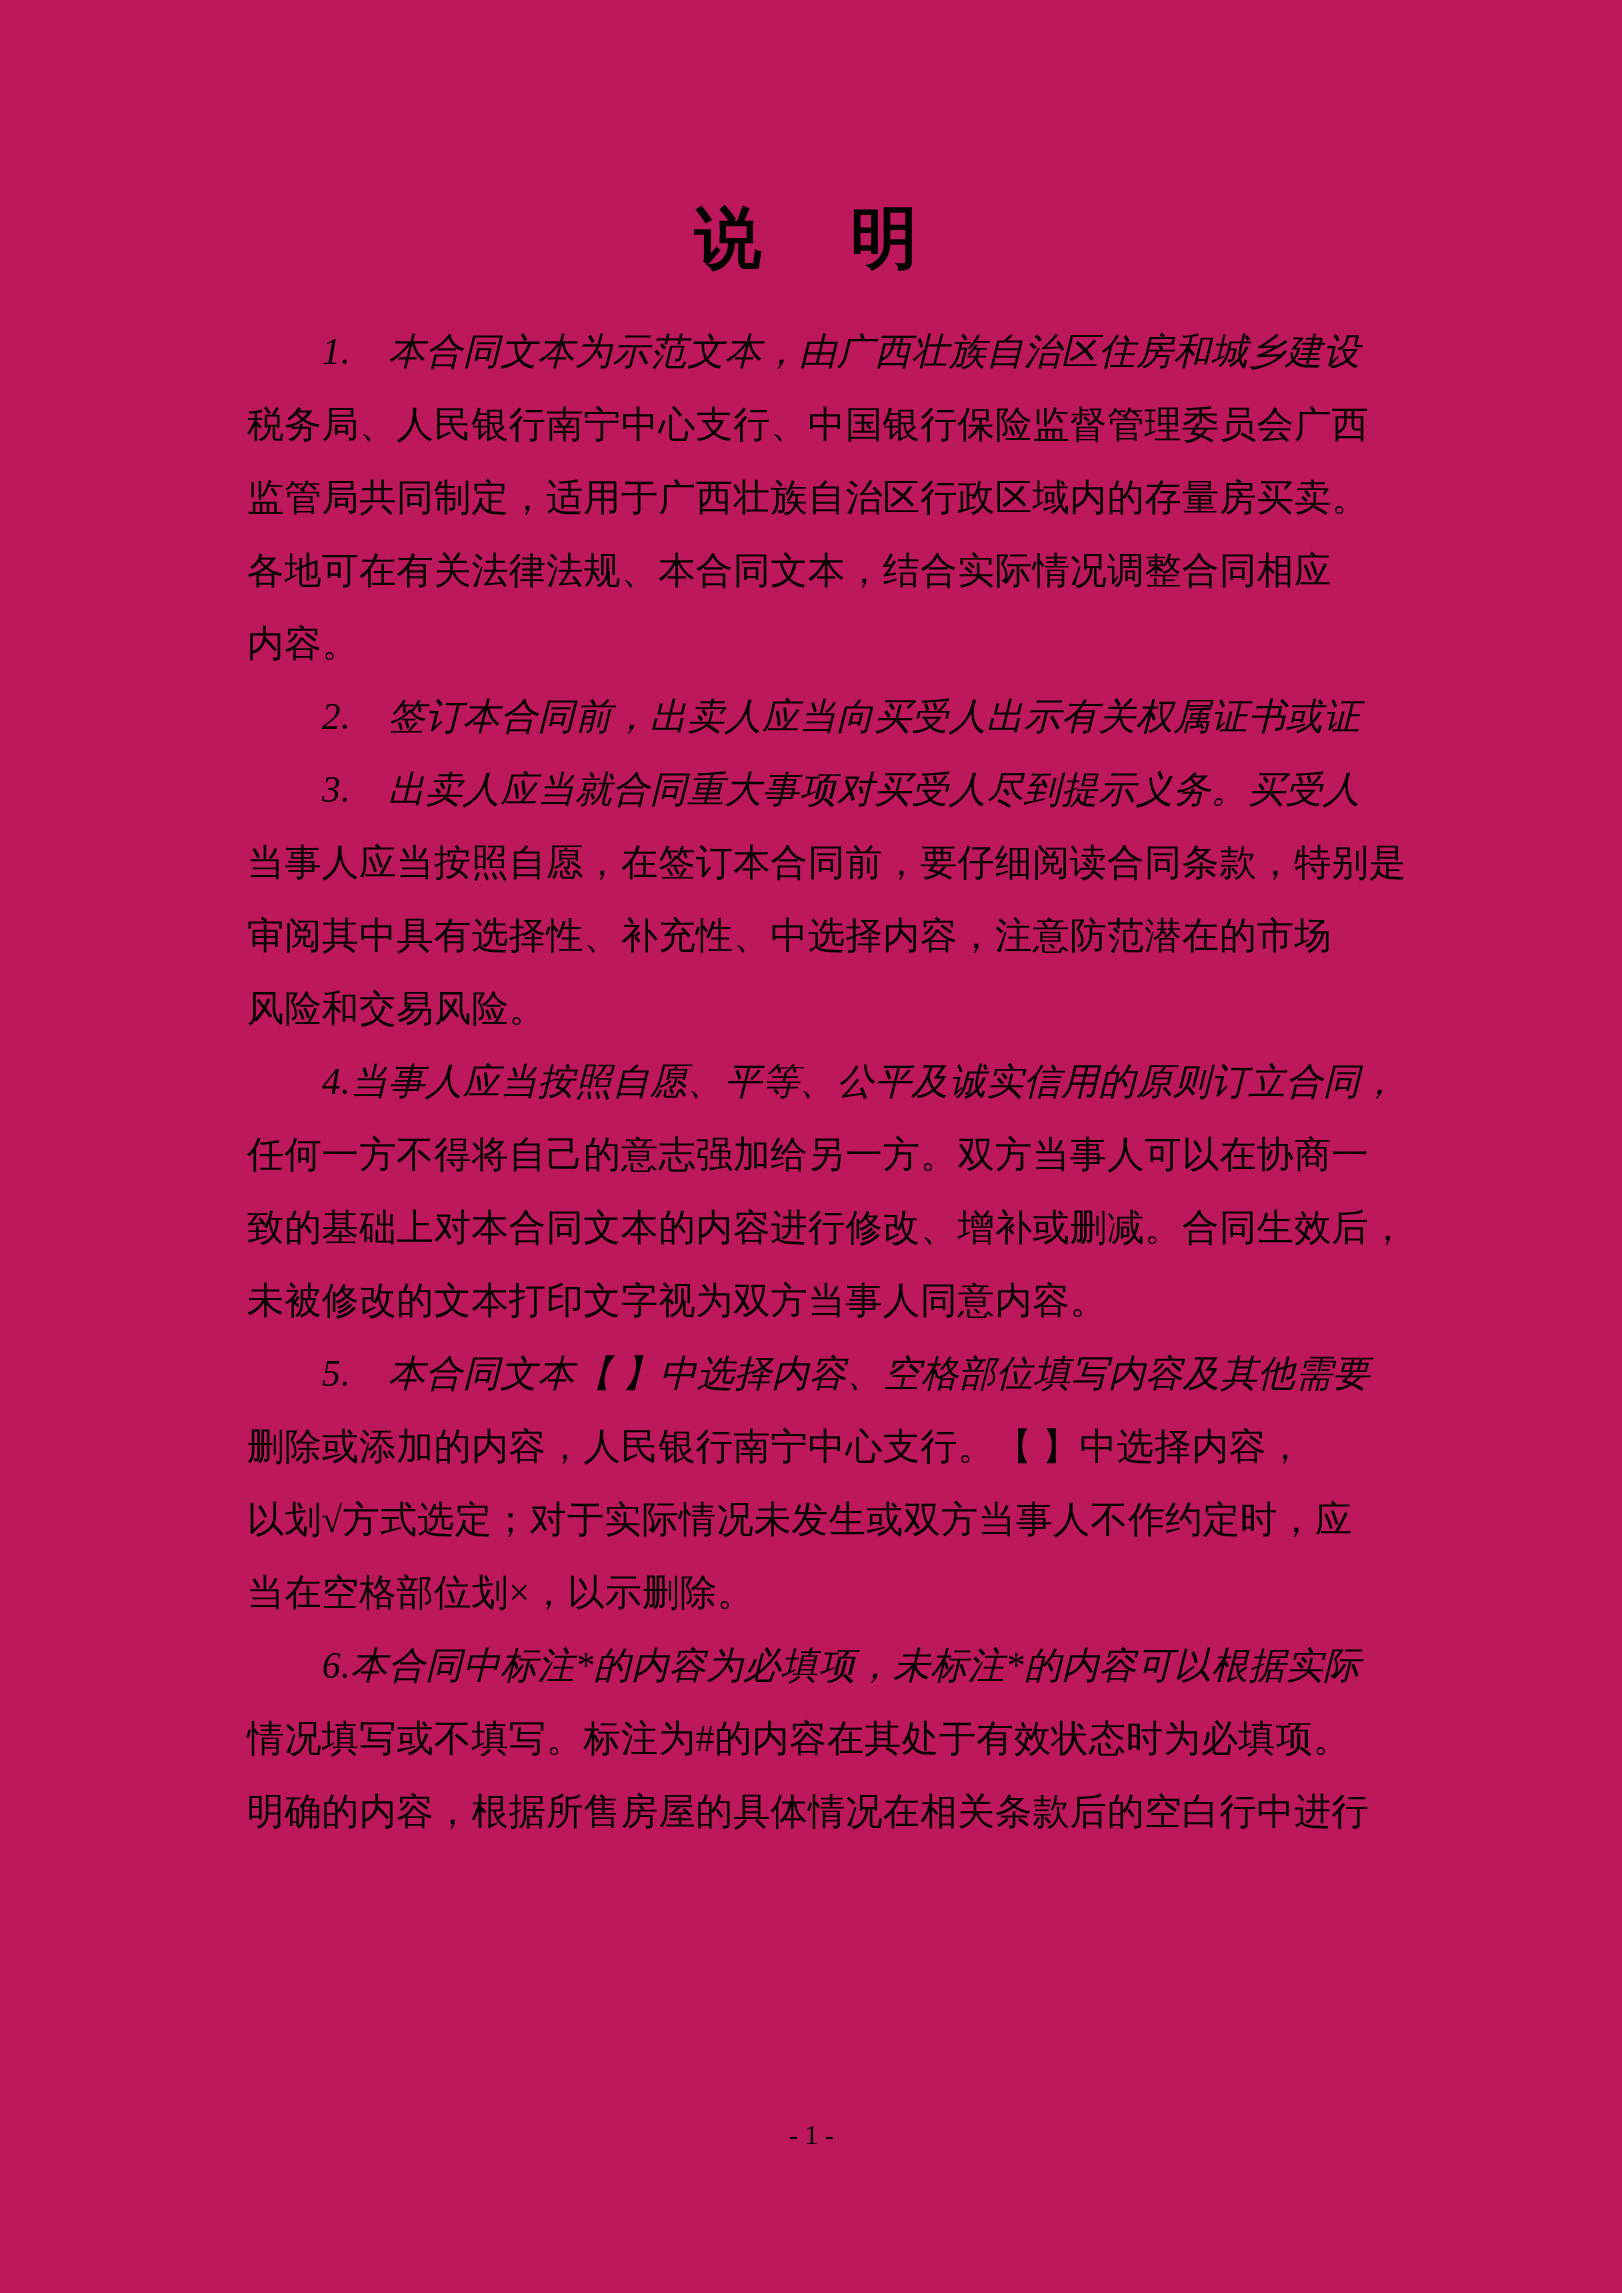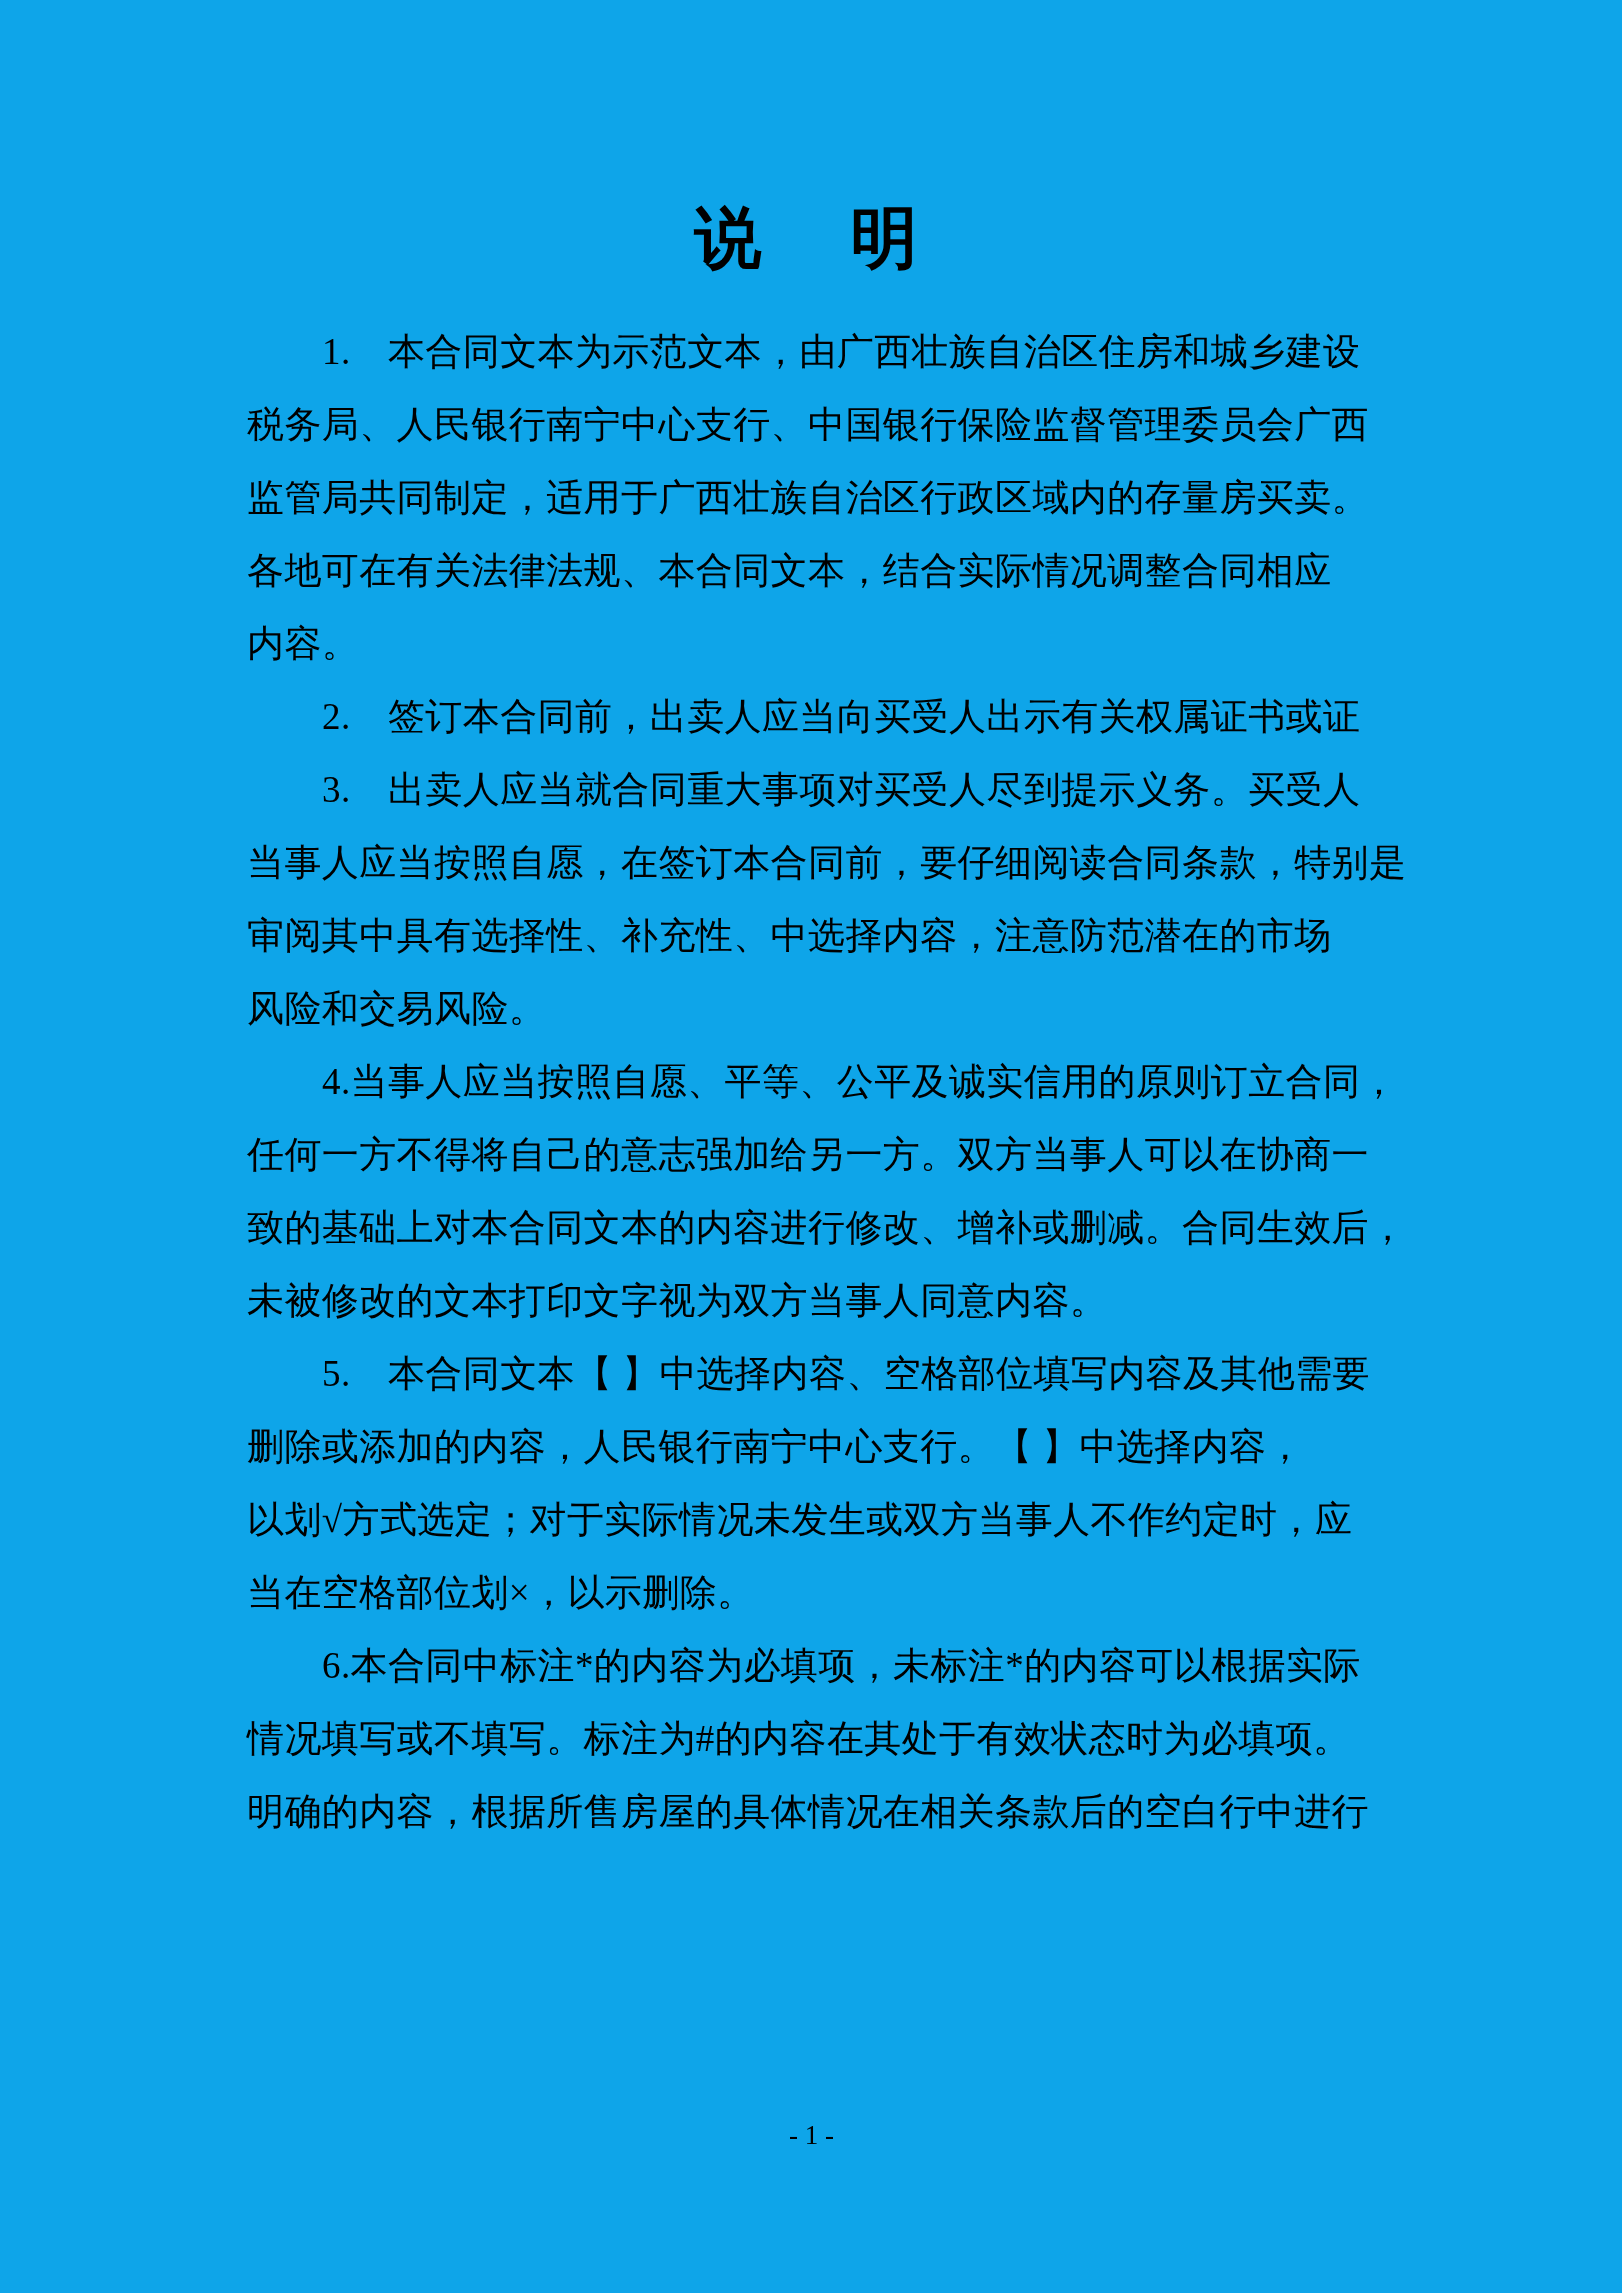--- a/index.html
+++ b/index.html
@@ -5,21 +5,21 @@
   html, body {
     margin: 0;
     padding: 0;
     background: #e8e8e8;
   }
   .page {
     position: relative;
     width: 1623px;
     height: 2294px;
     margin: 0 auto;
-    background: #0ea5e9;
+    background: #be185d;
     color: #000000;
     font-family: "Liberation Serif", "DejaVu Serif", serif;
     overflow: hidden;
   }
   .doc-title {
     position: absolute;
     top: 193px;
     left: 0;
     width: 100%;
     margin: 0;
@@ -37,20 +37,21 @@
   }
   .doc-line {
     height: 73px;
     line-height: 73px;
     font-size: 37px;
     letter-spacing: 0.4px;
     white-space: pre;
   }
   .doc-line.indent {
     padding-left: 75px;
+    font-style: italic;
   }
   .doc-footer {
     position: absolute;
     top: 2120px;
     left: 0;
     width: 100%;
     text-align: center;
     font-size: 27px;
     white-space: pre;
   }

